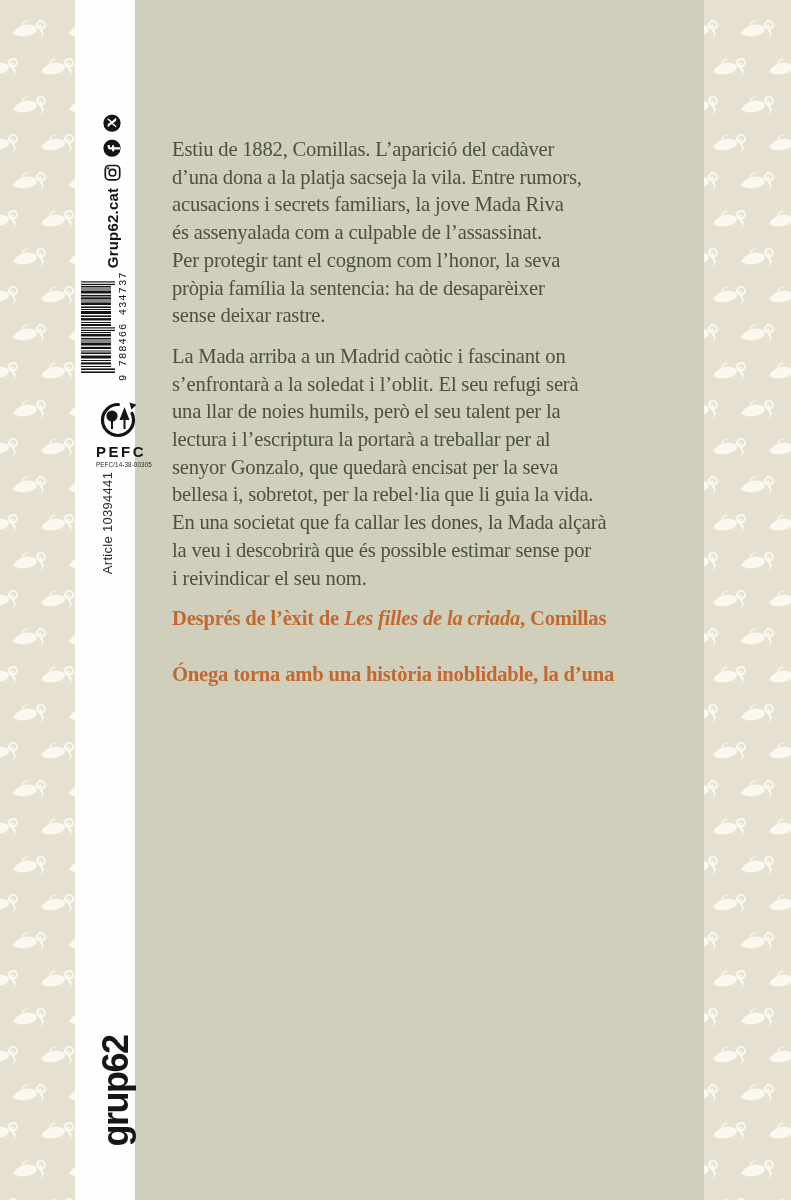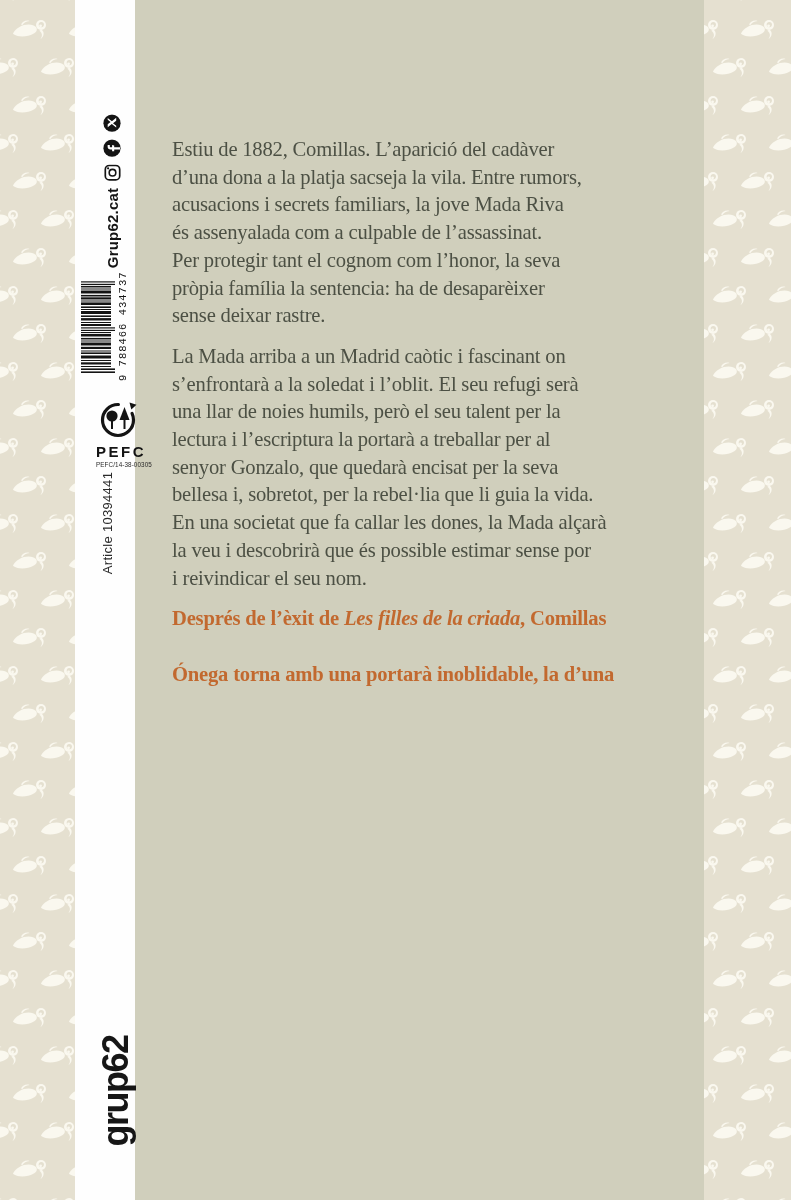--- a/index.html
+++ b/index.html
@@ -242,18 +242,18 @@
       <p>La Mada arriba a un Madrid caòtic i fascinant on
 s’enfrontarà a la soledat i l’oblit. El seu refugi serà
 una llar de noies humils, però el seu talent per la
 lectura i l’escriptura la portarà a treballar per al
 senyor Gonzalo, que quedarà encisat per la seva
 bellesa i, sobretot, per la rebel·lia que li guia la vida.
 En una societat que fa callar les dones, la Mada alçarà
 la veu i descobrirà que és possible estimar sense por
 i reivindicar el seu nom.</p>
       <p class="highlight"><span>Després de l’èxit de </span><em>Les filles de la criada</em><span>, Comillas</span><br>
-<span>Ónega torna amb una portarà inoblidable, la d’una</span><br>
+<span>Ónega torna amb una història inoblidable, la d’una</span><br>
 </p>
     </div>
   </div>
 
 </div>
 
 </body></html>

